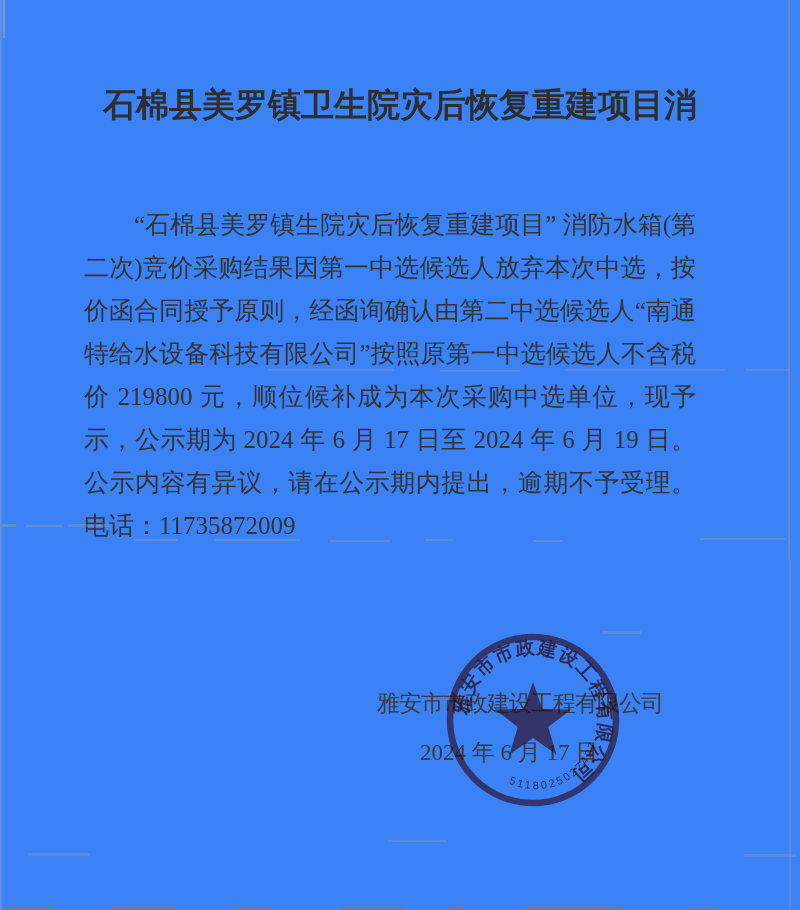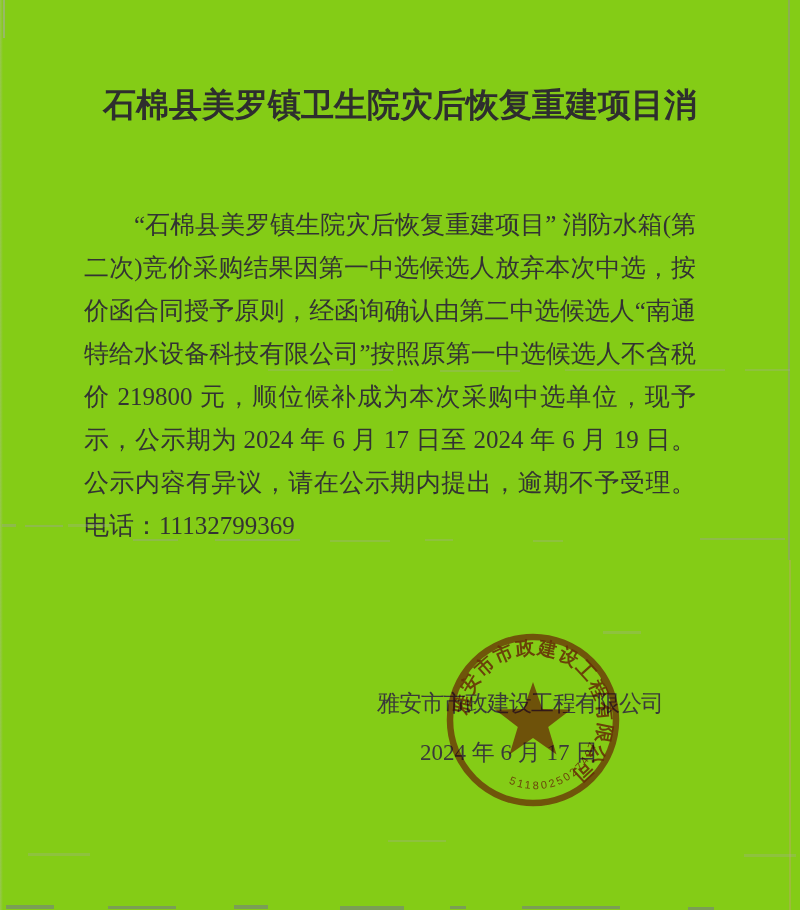--- a/index.html
+++ b/index.html
@@ -4,21 +4,21 @@
 <style>
   html,body{margin:0;padding:0;}
   body{
     width:800px;height:910px;
     background:#f4f4f4;
     font-family:"Liberation Serif", serif;
   }
   .page{
     position:relative;
     width:800px;height:910px;
-    background:#84cc16;
+    background:#3b82f6;
     overflow:hidden;
     color:#323232;
   }
   
   .doc-title{
     position:absolute;
     left:0; right:0; top:76px;
     text-align:center;
     font-family:"Liberation Sans", sans-serif;
     font-weight:700;
@@ -97,21 +97,21 @@
   </div>
 
   <div class="doc-body">
     <div class="bline just indent">“石棉县美罗镇生院灾后恢复重建项目” 消防水箱(第</div>
     <div class="bline just">二次)竞价采购结果因第一中选候选人放弃本次中选，按竞</div>
     <div class="bline just">价函合同授予原则，经函询确认由第二中选候选人“南通贝</div>
     <div class="bline just">特给水设备科技有限公司”按照原第一中选候选人不含税报</div>
     <div class="bline just">价 219800 元，顺位候补成为本次采购中选单位，现予以公</div>
     <div class="bline just">示，公示期为 2024 年 6 月 17 日至 2024 年 6 月 19 日。如对</div>
     <div class="bline just">公示内容有异议，请在公示期内提出，逾期不予受理。投诉</div>
-    <div class="bline">电话：11132799369</div>
+    <div class="bline">电话：11735872009</div>
   </div>
 
   <div class="sig-company">雅安市市政建设工程有限公司</div>
   <div class="sig-date">2024 年 6 月 17 日</div>
 
   <svg class="stamp" viewBox="0 0 200 200" xmlns="http://www.w3.org/2000/svg">
     <defs>
       <path id="arcTop" d="M 40.2 127.9 A 66 66 0 1 1 159.8 127.9" fill="none"></path>
       <path id="arcBottom" d="M 40 128 A 64 64 0 0 0 160 128" fill="none"></path>
     </defs>

